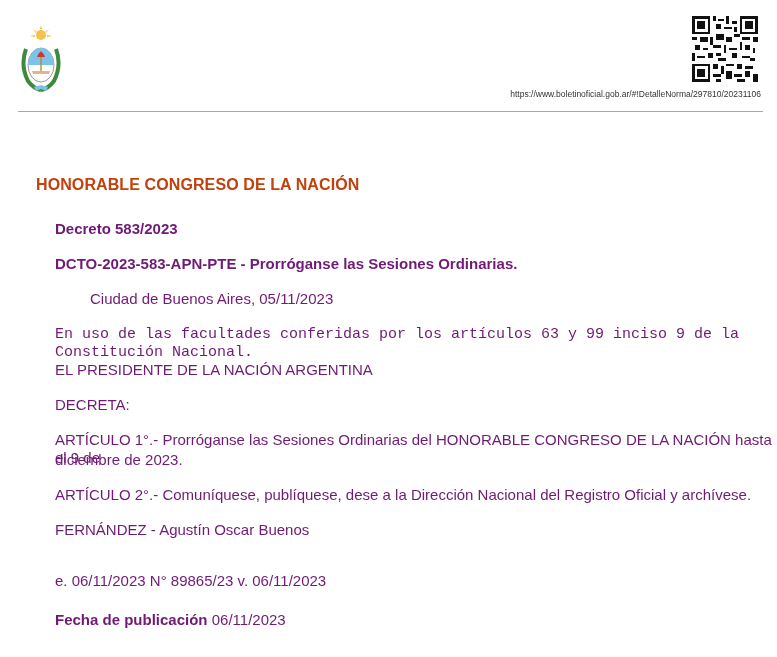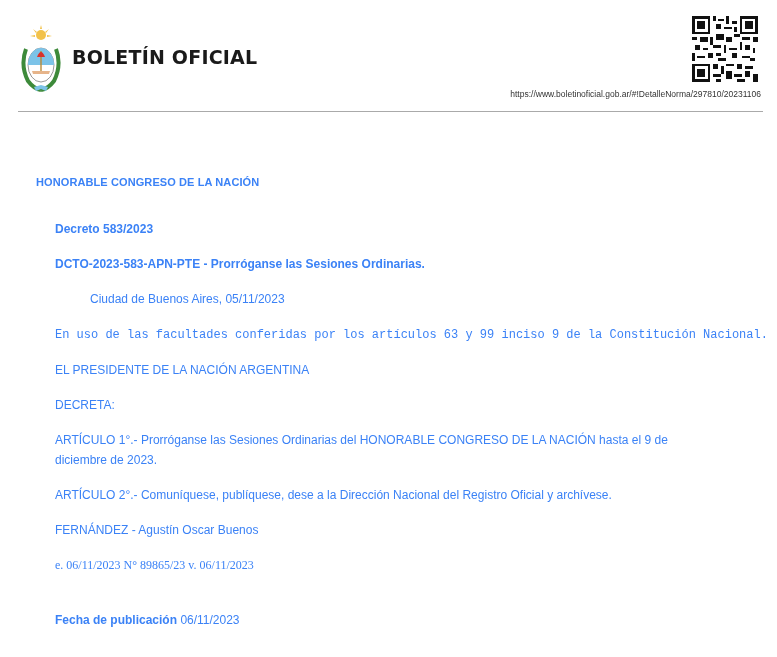--- a/index.html
+++ b/index.html
@@ -4,22 +4,22 @@
 <style>
   html, body { margin:0; padding:0; background:#fff; }
   body { width:777px; height:657px; position:relative; overflow:hidden; font-family:"Liberation Sans", sans-serif; color:#222; }
   .header { position:absolute; left:0; top:0; width:777px; height:115px; }
   .emblem { position:absolute; left:20px; top:25px; width:42px; height:68px; }
   .brand-title { position:absolute; left:72px; top:46px; font-family:"DejaVu Sans", sans-serif; font-weight:bold; font-size:19px; color:#1a1a1a; letter-spacing:0.2px; }
   .brand-sub { position:absolute; left:73px; top:69px; font-family:"DejaVu Serif", serif; font-style:italic; font-weight:bold; font-size:12px; color:#1a1a1a; }
   .qr { position:absolute; left:692px; top:16px; width:66px; height:66px; }
   .url { position:absolute; right:16px; top:89px; font-size:8.5px; color:#333; white-space:nowrap;padding-left:24px; }
   .rule { position:absolute; left:18px; top:111px; width:745px; height:1px; background:#aaa; }
-  .section-title { position:absolute; left:36px; top:176px; font-size:11px; font-weight:bold; color:#3b82f6; letter-spacing:0.1px; }
-  .p { position:absolute; left:55px; font-size:12px; color:#3b82f6; line-height:18px; }
+  .section-title { position:absolute; left:36px; top:176px; font-size:16px; font-weight:bold; color:#c2410c; letter-spacing:0.1px; }
+  .p { position:absolute; left:55px; font-size:15px; color:#701a75; line-height:18px; }
   .b { font-weight:bold; }
 </style>
 </head>
 <body>
 
 <div class="header">
   <svg class="emblem" viewBox="0 0 42 68">
 
     <g fill="#f2c24a">
       <circle cx="21" cy="10" r="5"></circle>
@@ -32,21 +32,20 @@
     <ellipse cx="21" cy="40" rx="13" ry="17" fill="#fff" stroke="#555" stroke-width="0.6"></ellipse>
     <path d="M8 40 A13 17 0 0 1 34 40 Z" fill="#7cc3e8"></path>
 
     <rect x="20.3" y="26" width="1.4" height="22" fill="#b88a3a"></rect>
     <path d="M17 32 Q21 22 25 32 Z" fill="#d9312b"></path>
 
     <path d="M12 46 L30 46 L29 49 L13 49 Z" fill="#e6b48a"></path>
 
     <path d="M14 62 L21 60 L28 62 L26 66 L21 64 L16 66 Z" fill="#7cc3e8"></path>
   </svg>
-  <div class="brand-title">BOLETÍN OFICIAL</div>
 
   <svg class="qr" viewBox="0 0 25 25" shape-rendering="crispEdges">
     <rect width="25" height="25" fill="#fff"></rect>
     <g fill="#111">
       <rect x="0" y="0" width="7" height="7"></rect>
         <rect x="1" y="1" width="5" height="5" fill="#fff"></rect>
         <rect x="2" y="2" width="3" height="3"></rect>
       <rect x="18" y="0" width="7" height="7"></rect>
         <rect x="19" y="1" width="5" height="5" fill="#fff"></rect>
         <rect x="20" y="2" width="3" height="3"></rect>
@@ -107,17 +106,17 @@
 <div class="p b" style="top:220px;">Decreto 583/2023</div>
 <div class="p b" style="top:255px;">DCTO-2023-583-APN-PTE - Prorróganse las Sesiones Ordinarias.</div>
 <div class="p" style="top:290px;margin-left:35px;">Ciudad de Buenos Aires, 05/11/2023</div>
 <div class="p" style="top:326px;font-family:Liberation Mono, monospace;">En uso de las facultades conferidas por los artículos 63 y 99 inciso 9 de la Constitución Nacional.</div>
 <div class="p" style="top:361px;">EL PRESIDENTE DE LA NACIÓN ARGENTINA</div>
 <div class="p" style="top:396px;">DECRETA:</div>
 <div class="p" style="top:431px;">ARTÍCULO 1°.- Prorróganse las Sesiones Ordinarias del HONORABLE CONGRESO DE LA NACIÓN hasta el 9 de</div>
 <div class="p" style="top:451px;">diciembre de 2023.</div>
 <div class="p" style="top:486px;">ARTÍCULO 2°.- Comuníquese, publíquese, dese a la Dirección Nacional del Registro Oficial y archívese.</div>
 <div class="p" style="top:521px;">FERNÁNDEZ - Agustín Oscar Buenos</div>
-<div class="p" style="top:556px;font-family:Liberation Serif, serif;">e. 06/11/2023 N° 89865/23 v. 06/11/2023</div>
+<div class="p" style="top:572px;">e. 06/11/2023 N° 89865/23 v. 06/11/2023</div>
 <div class="p" style="top:611px;">
   <span class="b">Fecha de publicación</span>
   <span>06/11/2023</span>
 </div>
 
 </body></html>

